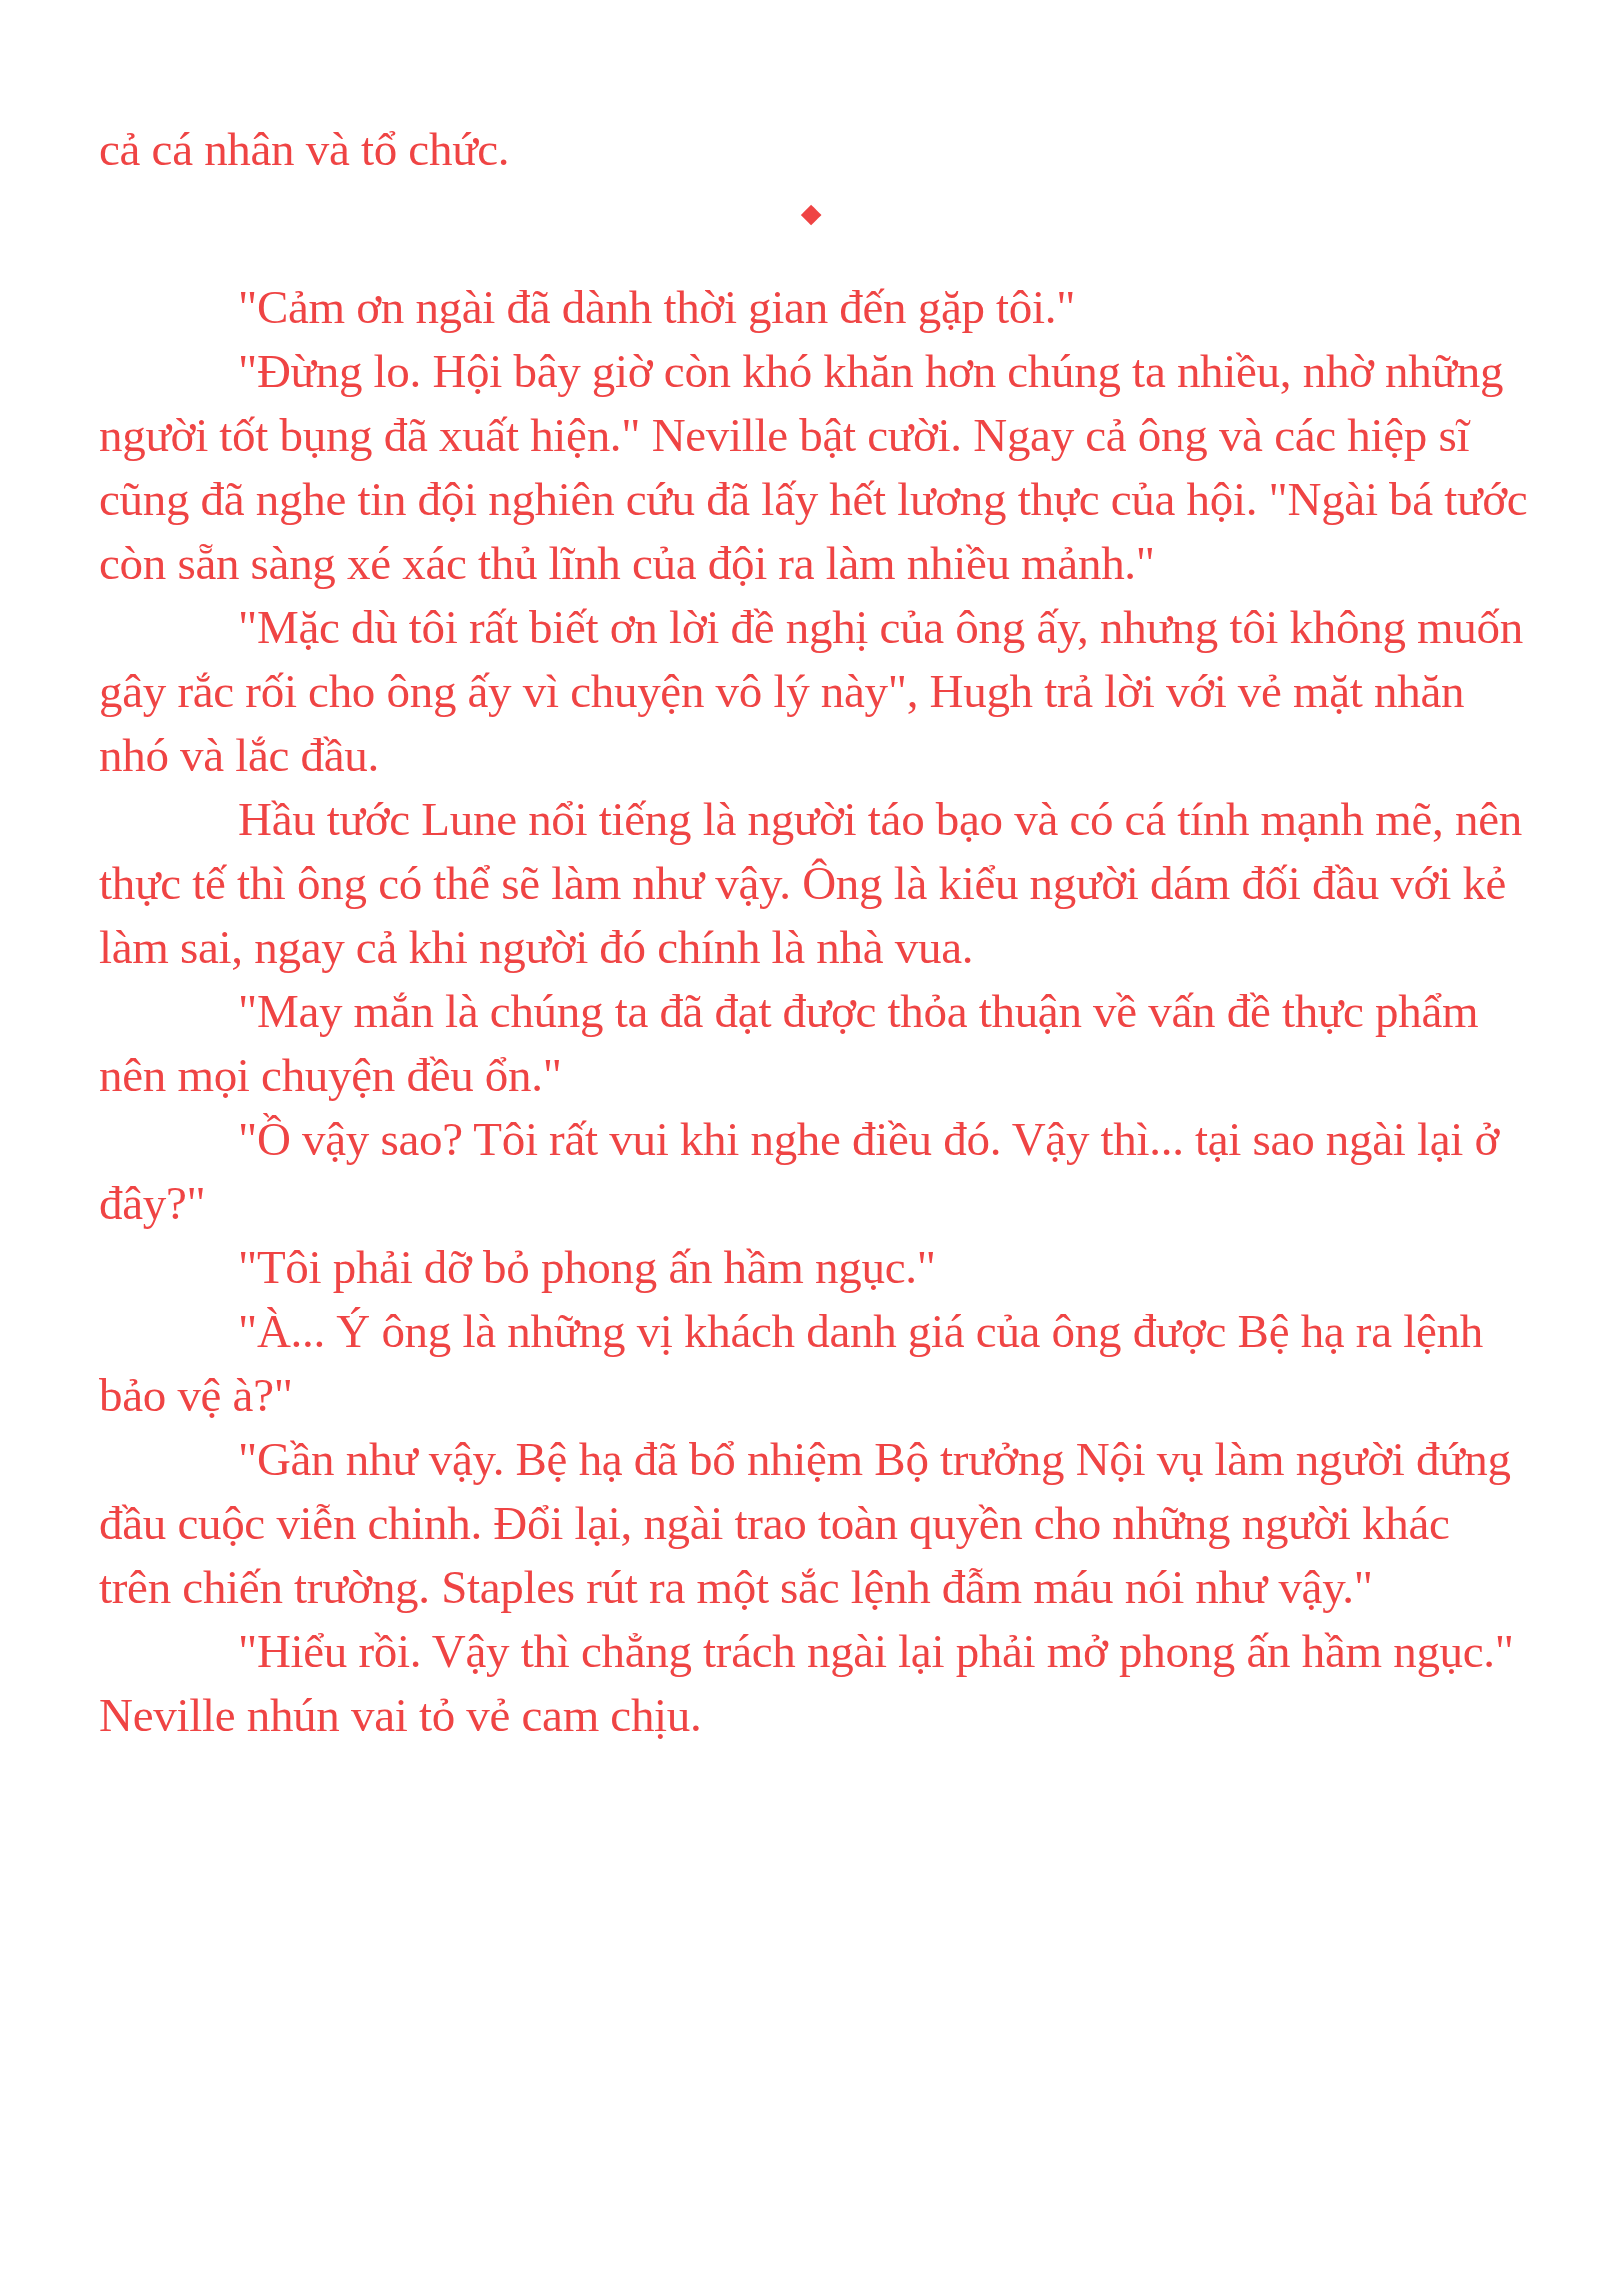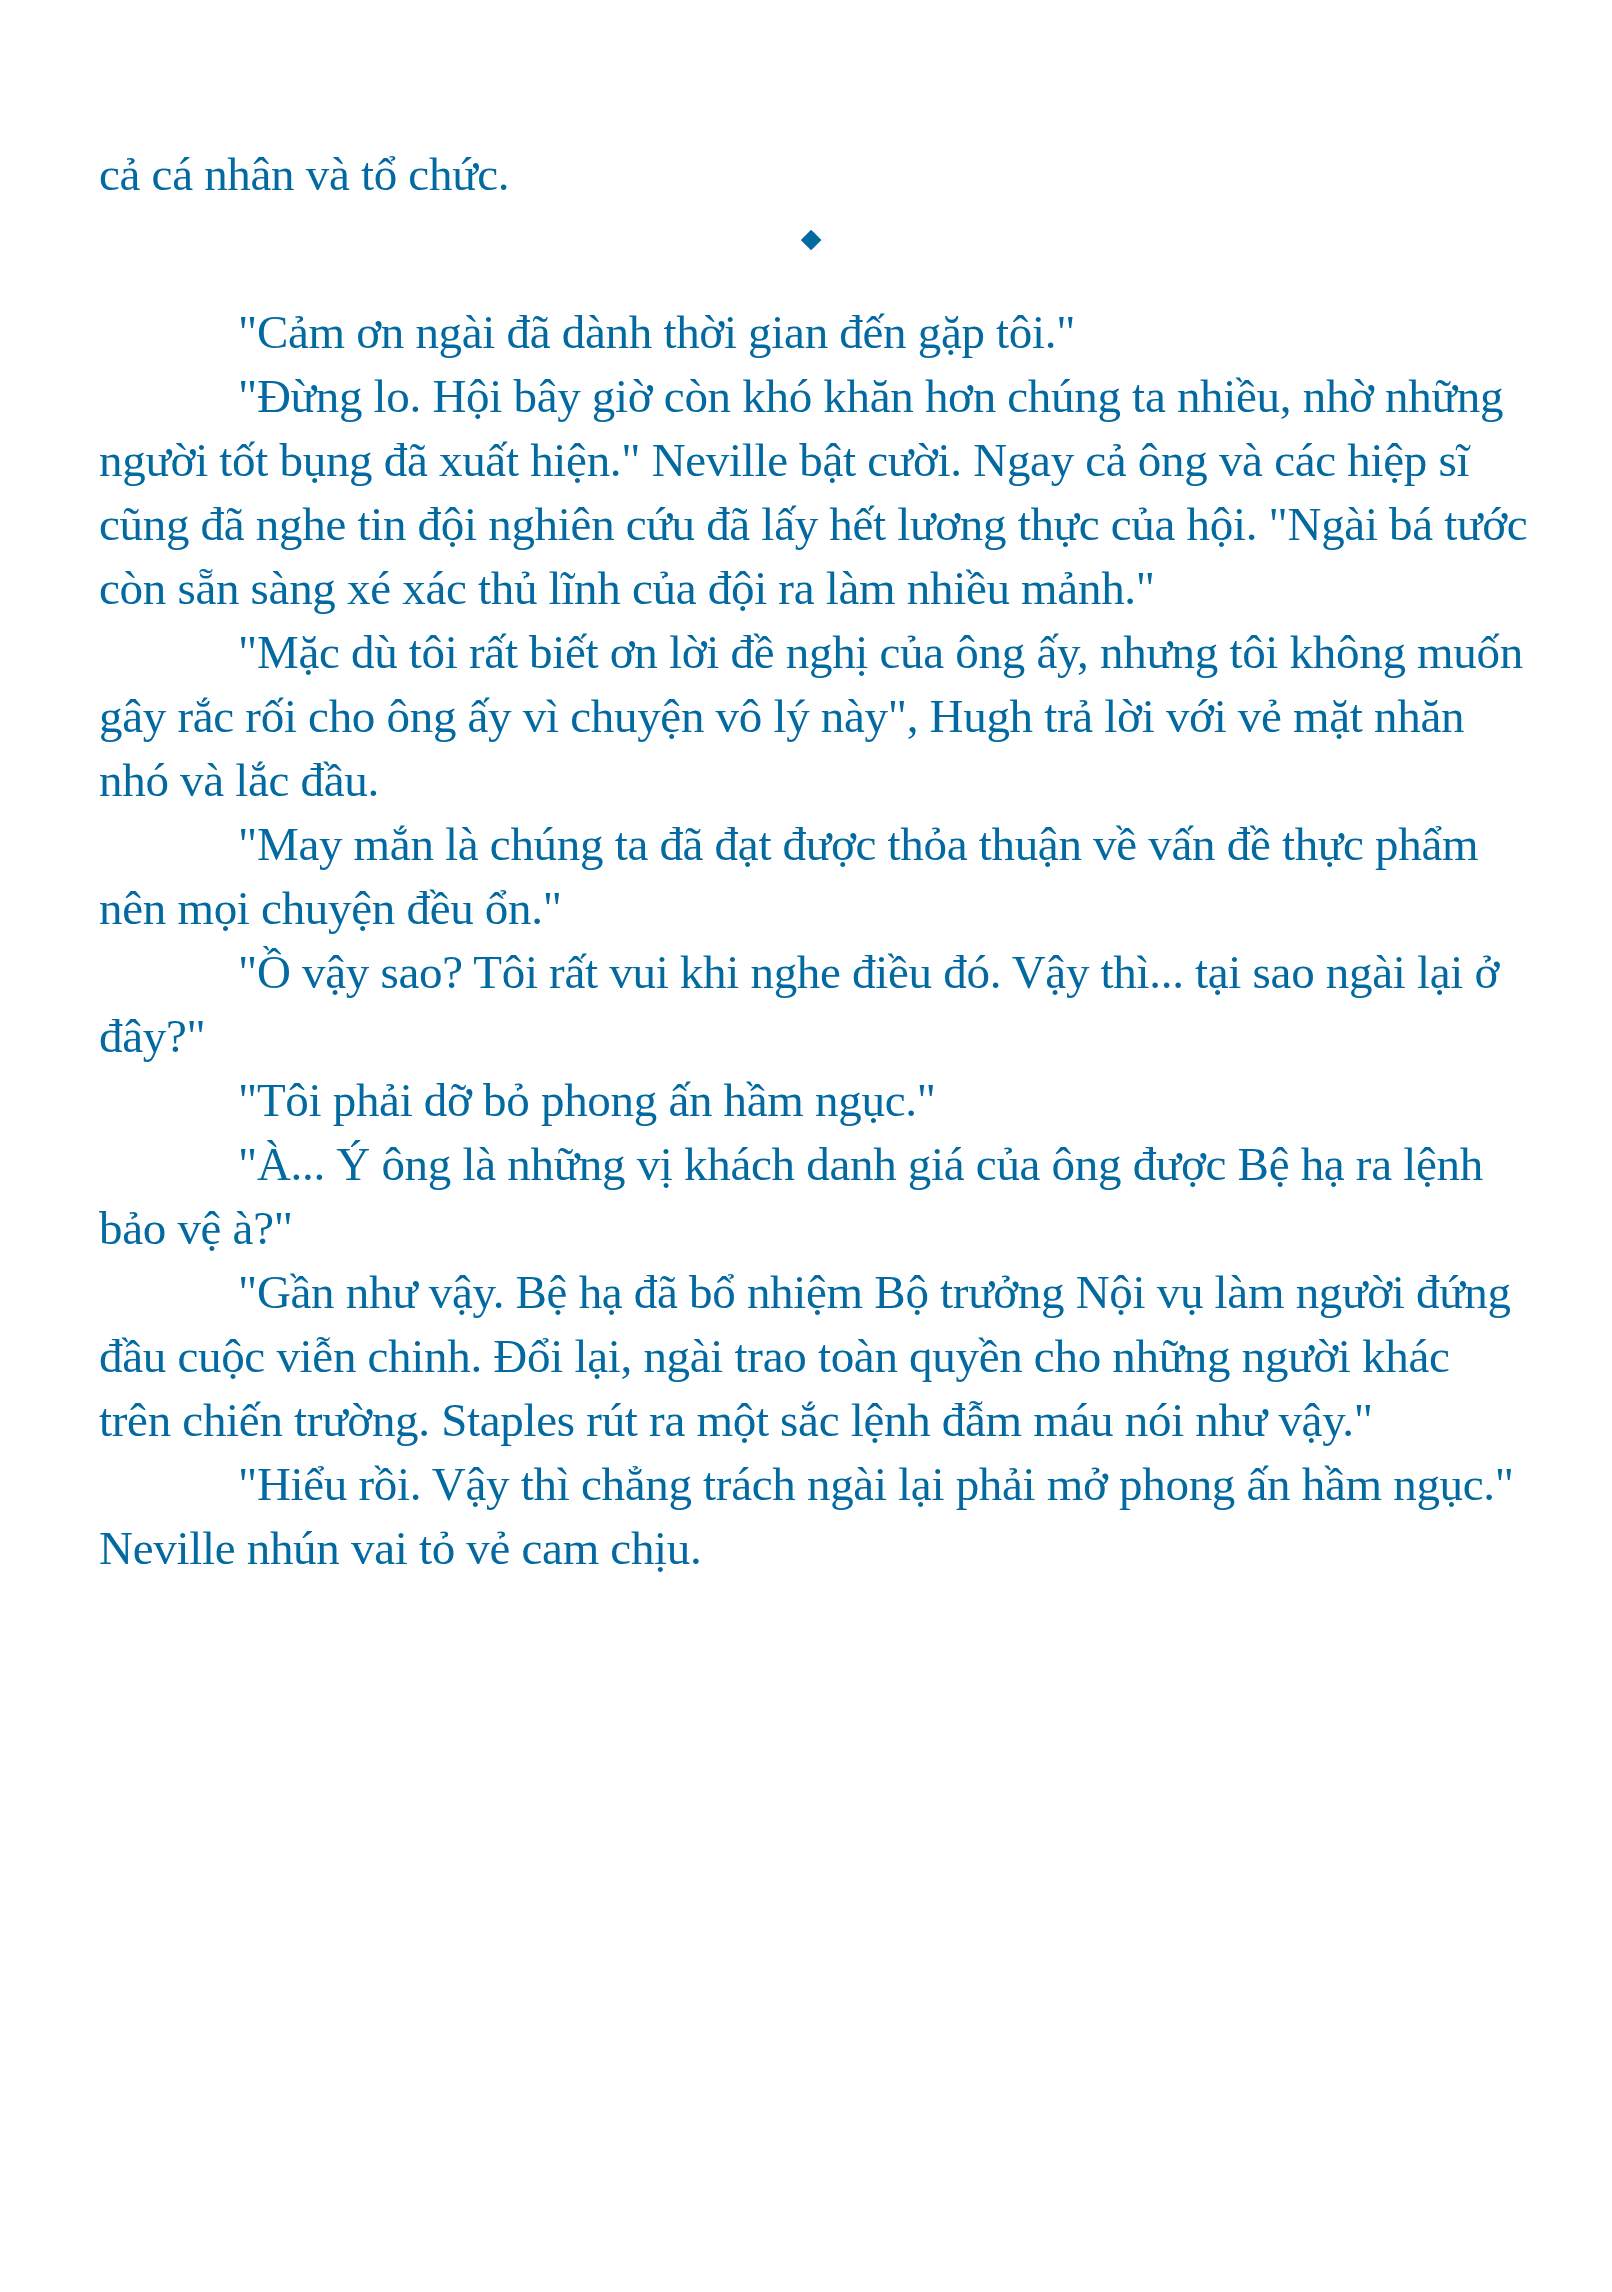--- a/index.html
+++ b/index.html
@@ -1,37 +1,38 @@
 <!DOCTYPE html>
 <html style="font-size:14.3px"><head>
 <meta charset="utf-8">
 <style>
   html, body { margin: 0; padding: 0; background: #ffffff; }
   body { width: 1613px; height: 2293px; position: relative; overflow: hidden; }
   .page {
-    position: absolute; left: 99px; top: 142px; width: 1433px;
+    position: absolute; left: 99px; top: 117px; width: 1433px;
     font-family: "Liberation Serif", "DejaVu Serif", serif;
-    font-size: 47px; line-height: 64px; color: #0369a1;
+    font-size: 47px; line-height: 64px; color: #ef4444;
     letter-spacing: -0.3px;
   }
   .p { margin: 0; text-align: left; }
   .indent { text-indent: 139px; }
   .sep { text-align: center; height: 64px; line-height: 64px; font-size: 27px; padding-right: 9px; }
   .gap { height: 30px; }
 </style>
 </head>
 <body>
 
 <div class="page">
   <p class="p">cả cá nhân và tổ chức.</p>
   <div class="sep">◆</div>
   <div class="gap"></div>
   <p class="p indent">"Cảm ơn ngài đã dành thời gian đến gặp tôi."</p>
   <p class="p indent">"Đừng lo. Hội bây giờ còn khó khăn hơn chúng ta nhiều, nhờ những người tốt bụng đã xuất hiện." Neville bật cười. Ngay cả ông và các hiệp sĩ cũng đã nghe tin đội nghiên cứu đã lấy hết lương thực của hội. "Ngài bá tước còn sẵn sàng xé xác thủ lĩnh của đội ra làm nhiều mảnh."</p>
   <p class="p indent">"Mặc dù tôi rất biết ơn lời đề nghị của ông ấy, nhưng tôi không muốn gây rắc rối cho ông ấy vì chuyện vô lý này", Hugh trả lời với vẻ mặt nhăn nhó và lắc đầu.</p>
+  <p class="p indent">Hầu tước Lune nổi tiếng là người táo bạo và có cá tính mạnh mẽ, nên thực tế thì ông có thể sẽ làm như vậy. Ông là kiểu người dám đối đầu với kẻ làm sai, ngay cả khi người đó chính là nhà vua.</p>
   <p class="p indent">"May mắn là chúng ta đã đạt được thỏa thuận về vấn đề thực phẩm nên mọi chuyện đều ổn."</p>
   <p class="p indent">"Ồ vậy sao? Tôi rất vui khi nghe điều đó. Vậy thì... tại sao ngài lại ở đây?"</p>
   <p class="p indent">"Tôi phải dỡ bỏ phong ấn hầm ngục."</p>
   <p class="p indent">"À... Ý ông là những vị khách danh giá của ông được Bệ hạ ra lệnh bảo vệ à?"</p>
   <p class="p indent">"Gần như vậy. Bệ hạ đã bổ nhiệm Bộ trưởng Nội vụ làm người đứng đầu cuộc viễn chinh. Đổi lại, ngài trao toàn quyền cho những người khác trên chiến trường. Staples rút ra một sắc lệnh đẫm máu nói như vậy."</p>
   <p class="p indent">"Hiểu rồi. Vậy thì chẳng trách ngài lại phải mở phong ấn hầm ngục." Neville nhún vai tỏ vẻ cam chịu.</p>
 </div>
 
 
 </body></html>

